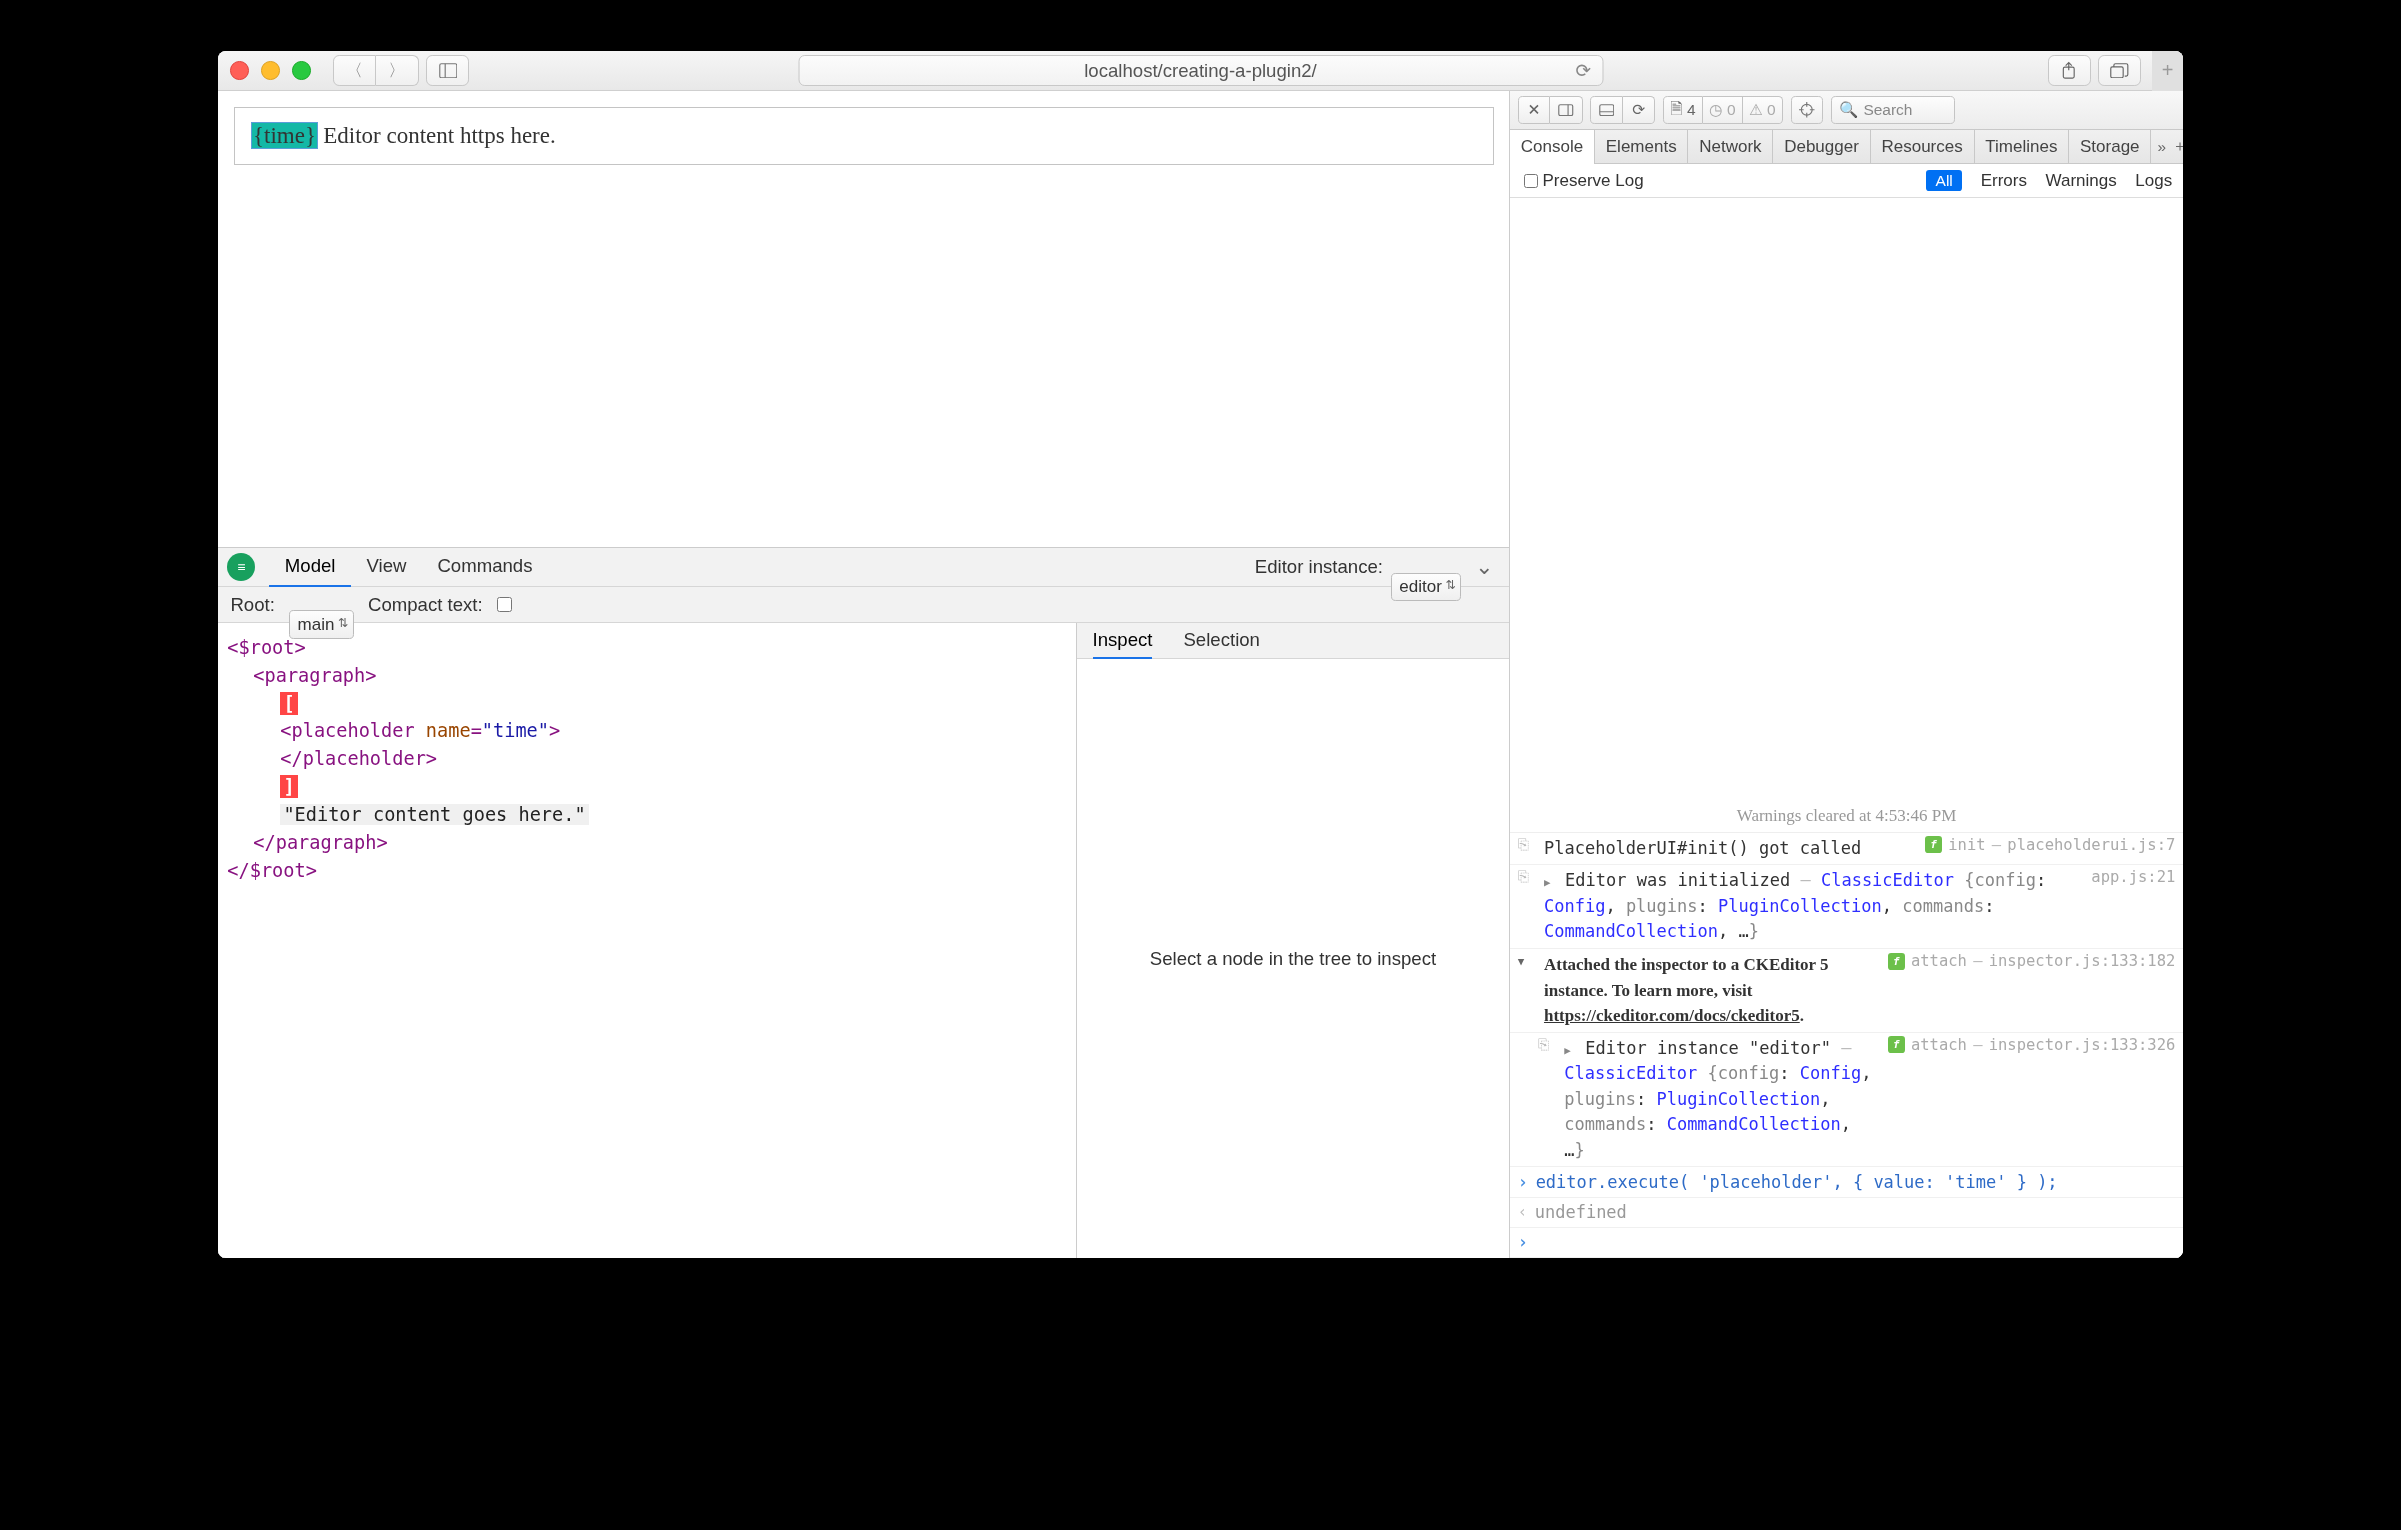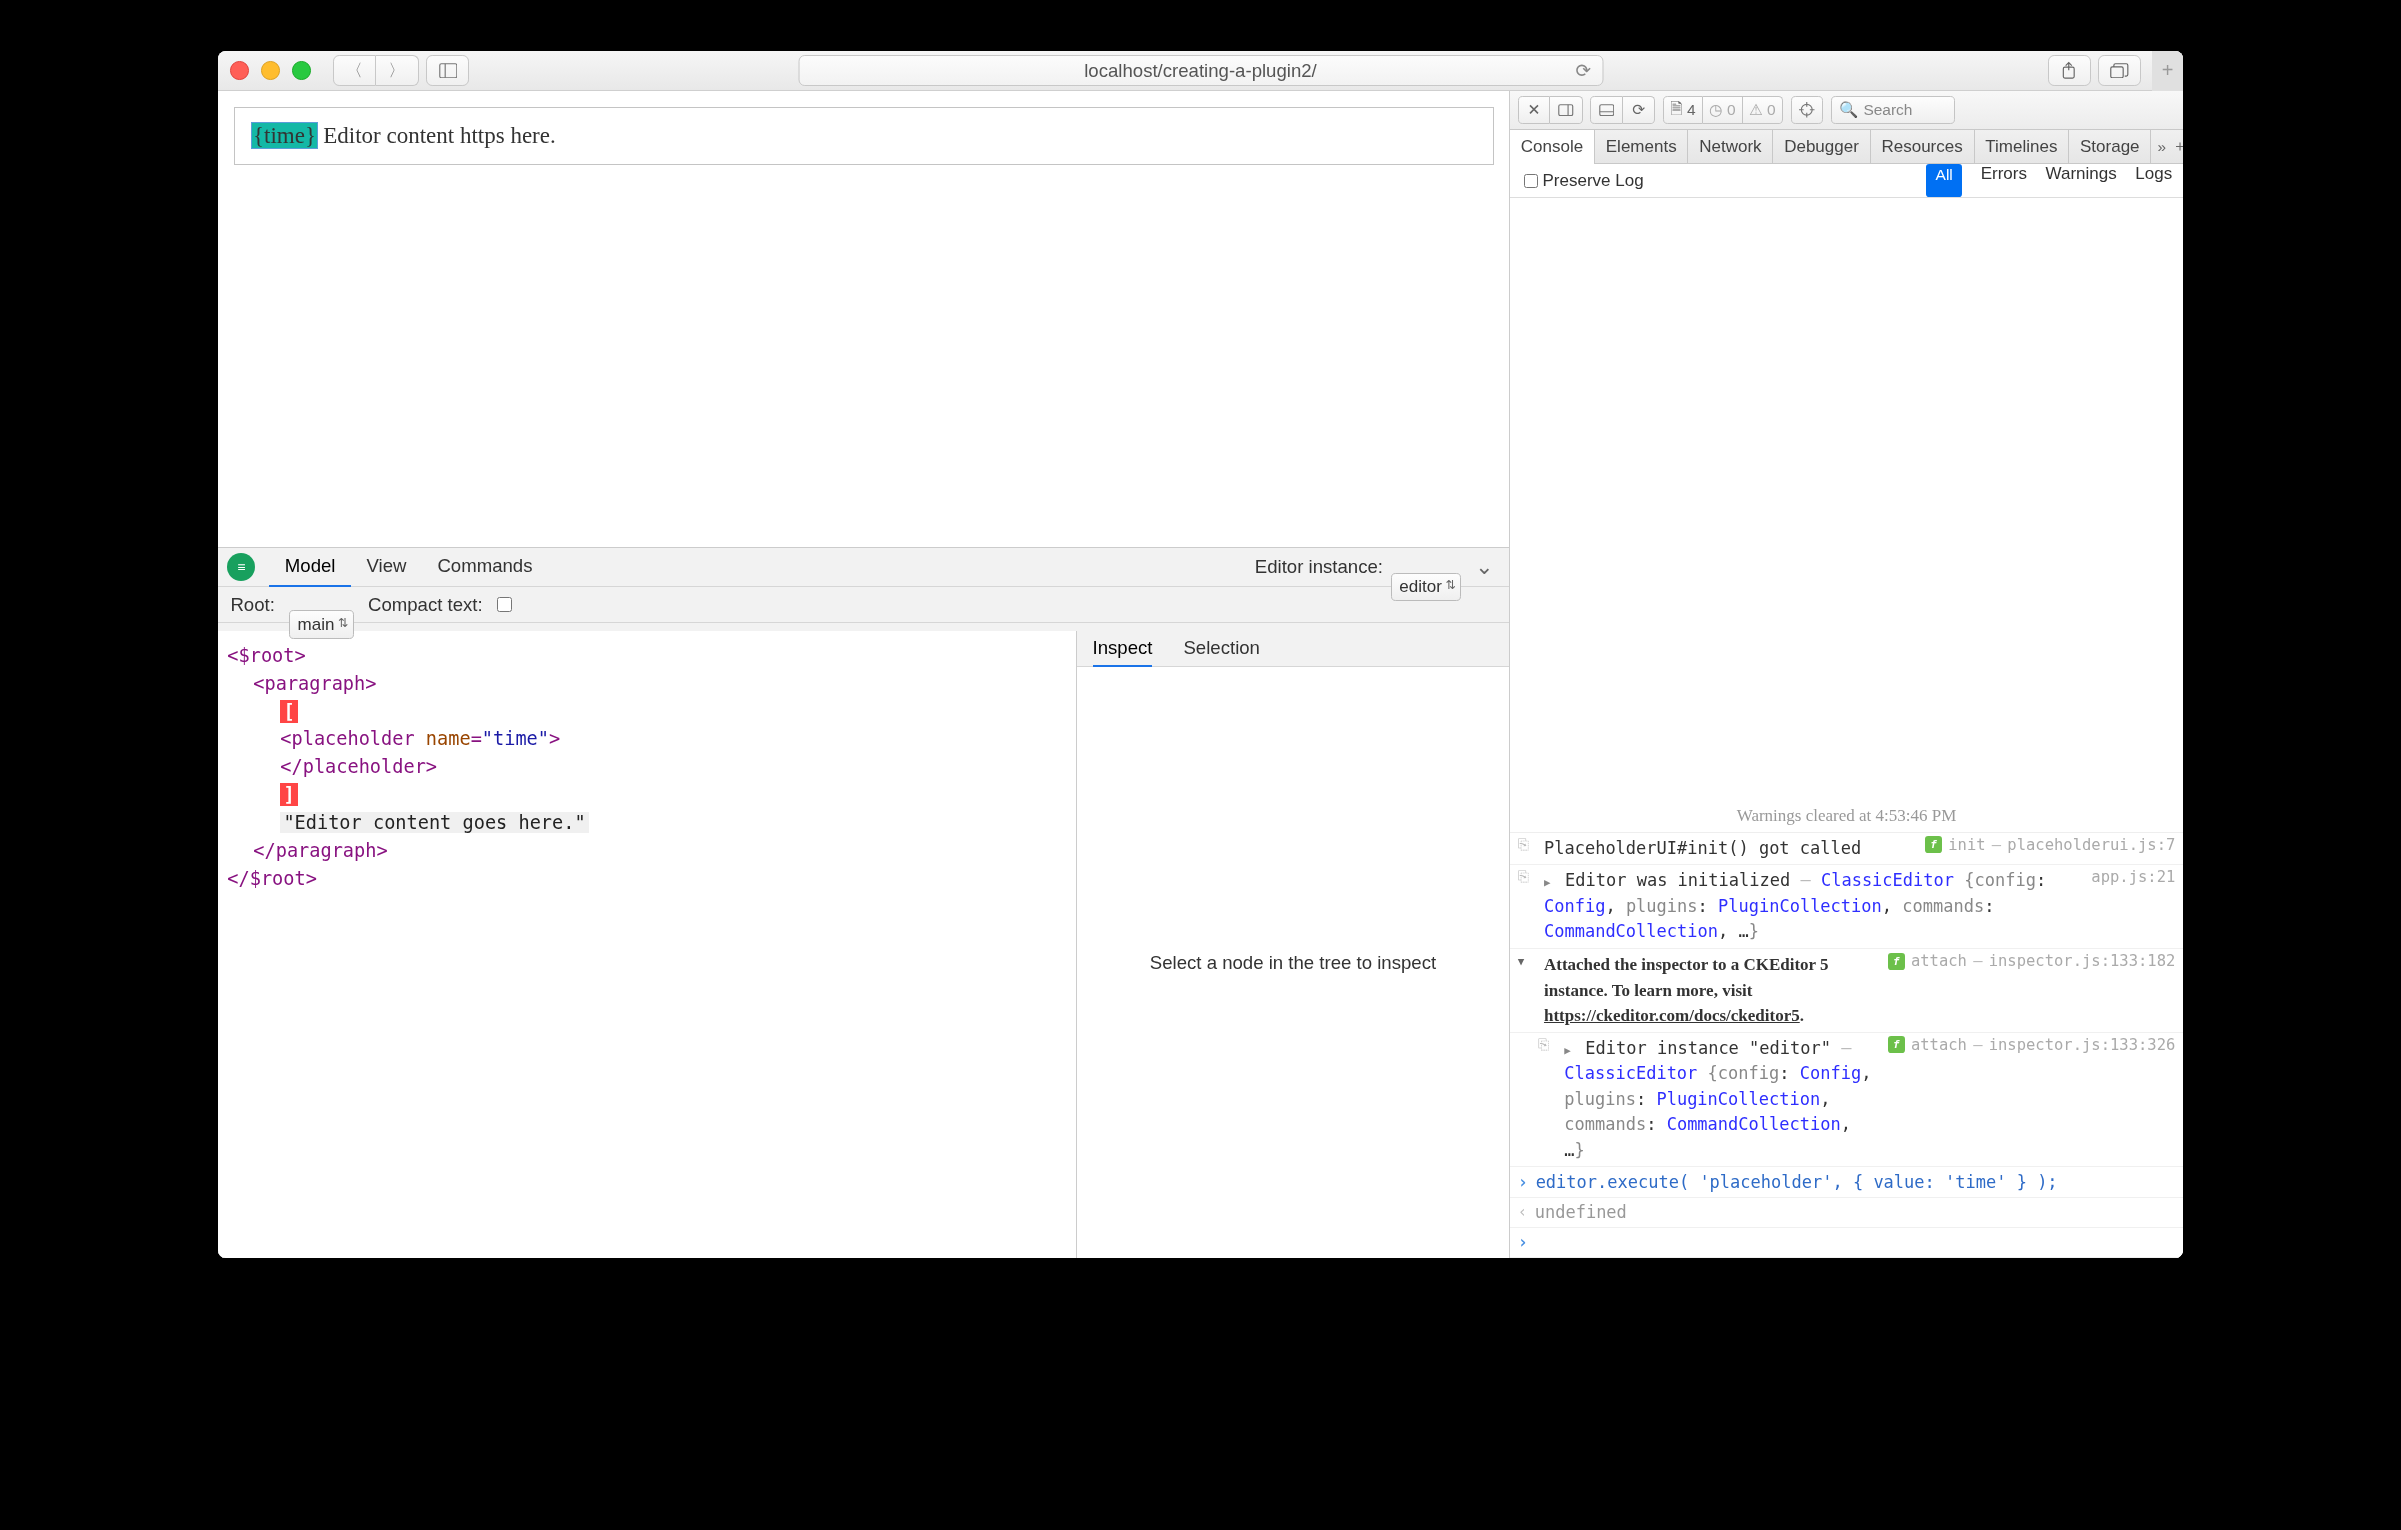--- a/index.html
+++ b/index.html
@@ -37,21 +37,21 @@
 .inspector { flex: 1; display: flex; flex-direction: column; border-top: 0.8px solid #ccc; background: #f2f2f2; }
 .insp-tabs { height: 39px; background: #f2f2f2; display: flex; align-items: center; padding: 0 9.3px; gap: 0; border-bottom: 0.8px solid #d6d6d6; }
 .insp-logo { width: 28px; height: 28px; background: #18a05e; border-radius: 50%; display: flex; align-items: center; justify-content: center; color: #fff; font-size: 14px; margin-right: 14px; }
 .insp-tab { padding: 0 15.5px; height: 39px; display: flex; align-items: center; font-size: 18.6px; color: #333; border-bottom: 2.3px solid transparent; }
 .insp-tab.active { border-bottom-color: #1a73e8; color: #000; font-weight: 500; }
 .insp-right { margin-left: auto; display: flex; align-items: center; gap: 7.7px; font-size: 18.6px; }
 .insp-select { background: linear-gradient(#fdfdfd,#efefef); border: 0.8px solid #bbb; border-radius: 4.6px; padding: 3.1px 18.6px 3.1px 7.7px; font-size: 17px; position: relative; margin-top: 40px; }
 .insp-select::after { content: "⇅"; position: absolute; right: 4.6px; font-size: 12.4px; color: #666; }
 .insp-collapse { color: #666; font-size: 21.7px; padding: 0 6.2px; }
 .insp-subbar { height: 36px; background: #f2f2f2; border-bottom: 0.8px solid #d6d6d6; display: flex; align-items: center; padding: 0 12.4px; gap: 14px; font-size: 18.6px; }
-.insp-body { flex: 1; display: flex; background: #a3a3a3; margin-top: 8px; }
+.insp-body { flex: 1; display: flex; background: #a3a3a3; }
 .tree-pane { flex: 0 0 859px; border-right: 0.8px solid #ccc; padding: 10.8px 9.3px; font-family: "SF Mono", Menlo, monospace; font-size: 18.6px; line-height: 1.5; background: #fff; overflow: auto; }
 .tree-pane .tag { color: #881280; }
 .tree-pane .attr-name { color: #994500; }
 .tree-pane .attr-val { color: #1a1aa6; }
 .tree-pane .punct { color: #881280; }
 .sel-marker { display: inline-block; background: #ff4545; color: #fff; padding: 0 3.1px; font-weight: bold; line-height: 1.25; }
 .txt-node { background: #f0f0f0; padding: 0 3.1px; color: #222; }
 .indent-1 { margin-left: 26px; }
 .indent-2 { margin-left: 53px; }
 .right-pane { flex: 1; display: flex; flex-direction: column; }
@@ -65,21 +65,21 @@
 .dt-btn { height: 28px; min-width: 32.5px; background: linear-gradient(#fdfdfd,#efefef); border: 0.8px solid #c4c4c4; display: flex; align-items: center; justify-content: center; color: #666; font-size: 15.5px; padding: 0 6.2px; }
 .dt-btn:first-child { border-radius: 4.6px 0 0 4.6px; }
 .dt-btn:last-child { border-radius: 0 4.6px 4.6px 0; }
 .dt-btn + .dt-btn { border-left: none; }
 .dt-btn.single { border-radius: 4.6px; }
 .dt-search { flex: 1; max-width: 124px; height: 28px; background: linear-gradient(#fdfdfd,#efefef); border: 0.8px solid #c4c4c4; border-radius: 4.6px; display: flex; align-items: center; padding: 0 7.7px; gap: 4.6px; color: #888; font-size: 15.5px; }
 .dt-tabs { height: 34px; background: linear-gradient(#f0f0f0,#e6e6e6); border-bottom: 0.8px solid #c8c8c8; display: flex; align-items: center; font-size: 17px; }
 .dt-tab { padding: 0 10.8px; height: 34px; display: flex; align-items: center; border-right: 0.8px solid #c8c8c8; color: #444; }
 .dt-tab.active { background: #fff; }
 .dt-tabs-right { margin-left: auto; display: flex; align-items: center; padding: 0 6.2px; gap: 6.2px; color: #666; font-size: 15.5px; }
-.dt-filter { height: 34px; border-bottom: 0.8px solid #ddd; display: flex; justify-content: flex-end; padding: 0 10.8px; gap: 18.6px; font-size: 17px; background: #fff; }
+.dt-filter { height: 34px; border-bottom: 0.8px solid #ddd; display: flex; align-items: center; justify-content: flex-end; padding: 0 10.8px; gap: 18.6px; font-size: 17px; background: #fff; }
 .filter-pill { background: #0070f3; color: #fff; padding: 1.5px 9.3px; border-radius: 3.1px; font-size: 15.5px; }
 .dt-console { flex: 1; display: flex; flex-direction: column; font-family: "SF Mono", Menlo, monospace; font-size: 17px; overflow: auto; background: #fff; }
 .console-spacer { flex: 1; }
 .console-clear { text-align: center; color: #999; padding: 6.2px 0; font-family: -apple-system; font-size: 17px; border-bottom: 0.8px solid #eee; }
 .console-row { display: flex; padding: 3.1px 7.7px; border-bottom: 0.8px solid #f0f0f0; align-items: flex-start; gap: 7.7px; }
 .row-icon { width: 18.6px; color: #bbb; font-size: 14px; flex-shrink: 0; }
 .row-body { flex: 1; line-height: 1.5; }
 .row-meta { flex-shrink: 0; text-align: right; color: #aaa; font-size: 15.5px; display: flex; align-items: center; gap: 6.2px; white-space: nowrap; }
 .fn-badge { display: inline-flex; align-items: center; justify-content: center; width: 17px; height: 17px; background: #6cc04a; color: #fff; border-radius: 3.1px; font-size: 10.8px; font-weight: bold; font-style: italic; }
 .obj-class { color: #2e2eff; }

